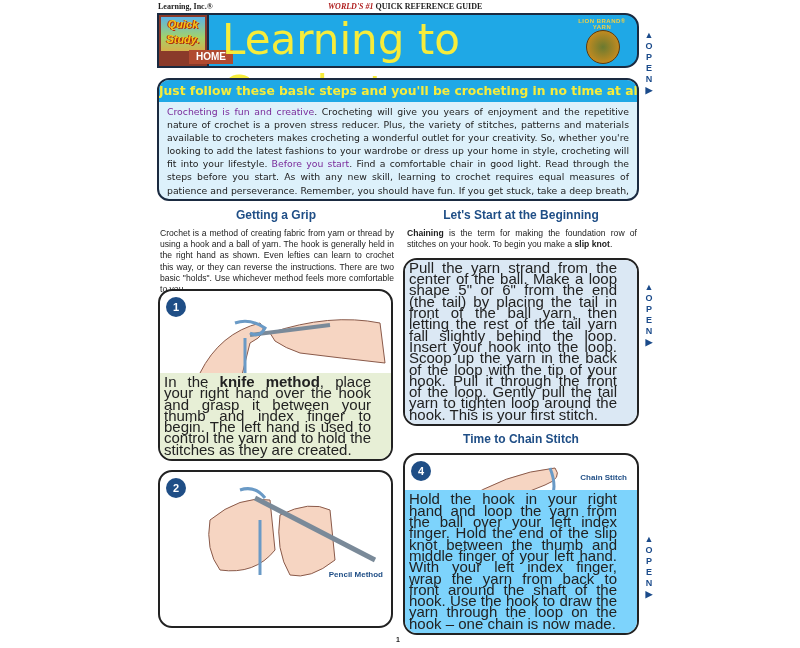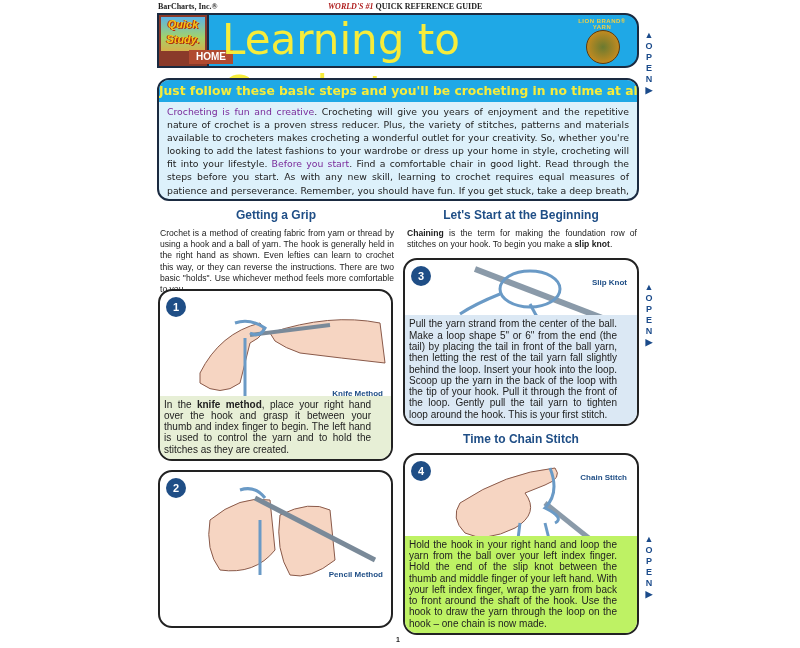--- a/index.html
+++ b/index.html
@@ -22,32 +22,32 @@
   .open-tab .tri { font-size:9px; }
   .intro { top:78px; left:157px; width:482px; height:123px; border:2px solid #1a2a40; border-radius:12px; overflow:hidden; box-sizing:border-box; background:#ddf1fb; }
   .intro-head { height:22px; background:#1fa8e6; color:#f6ec3b; font-family:"DejaVu Sans", sans-serif; font-weight:bold; font-size:12.3px; line-height:22px; text-align:center; white-space:nowrap; }
   .intro-body { padding:3px 8px 0 8px; font-family:"DejaVu Sans", sans-serif; font-size:9.3px; line-height:13.1px; text-align:justify; color:#222; }
   .intro-body .purple { color:#7a2a9a; }
   .sec-title { font-weight:bold; color:#1f4e86; font-size:12px; text-align:center; }
   .sec-text { font-size:8.6px; line-height:11.2px; color:#222; text-align:justify; }
   .panel { border:2px solid #222; border-radius:14px; overflow:hidden; box-sizing:border-box; background:#fff; }
   .panel .cap { position:absolute; font-weight:bold; color:#1f4e86; font-size:8px; }
   .num { position:absolute; width:20px; height:20px; border-radius:50%; background:#1f4e86; color:#fff; font-weight:bold; font-size:11px; text-align:center; line-height:20px; }
-  .panel .desc { position:absolute; left:0; right:0; bottom:0; font-size:10px; line-height:11.3px; padding:3px 20px 4px 4px; text-align:justify; color:#222; }
+  .panel .desc { position:absolute; left:0; right:0; bottom:0; font-size:15px; line-height:11.3px; padding:3px 20px 4px 4px; text-align:justify; color:#222; }
   .green { background:#e7efd6;margin-top:28px; }
   .blue { background:#dbe8f4; }
-  .lav { background:#bef264; }
+  .lav { background:#7dd3fc; }
   b { font-weight:bold; }
   .pagenum { top:636px; left:396px; font-size:7px; font-weight:bold; }
 </style>
 </head>
 <body>
 
 <div class="abs topline">
-  <span class="publisher">BarCharts, Inc.®</span>
+  <span class="publisher">Learning, Inc.®</span>
   <span class="tagline"><span class="red">WORLD'S #1</span><span> QUICK REFERENCE GUIDE</span></span>
 </div>
 
 <div class="abs header"></div>
 <div class="abs qs-logo">
   <div class="qs-top">
     <div>Quick</div>
     <div>Study.</div>
   </div>
   <div class="qs-home">HOME</div>

